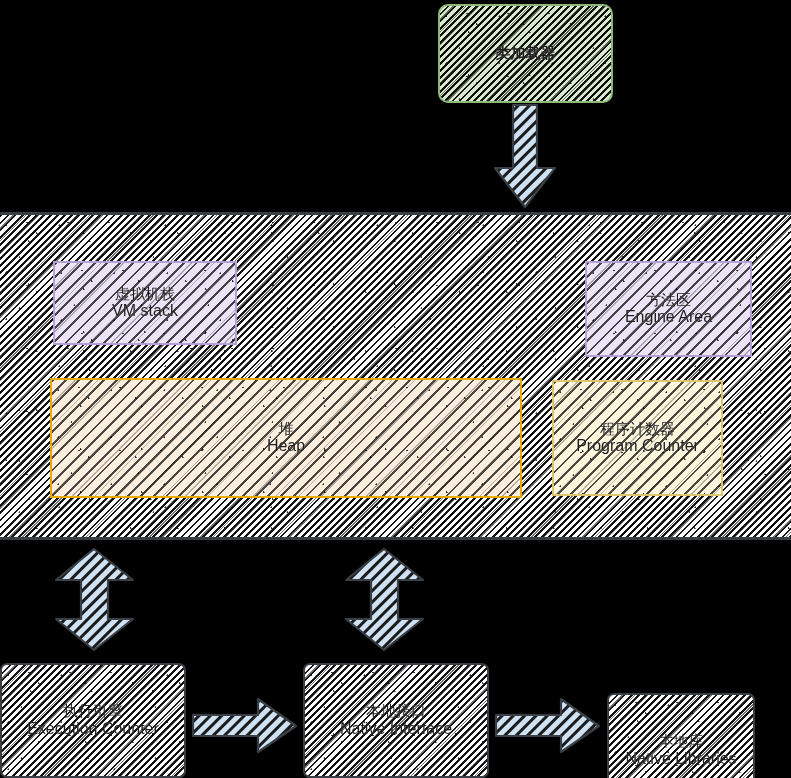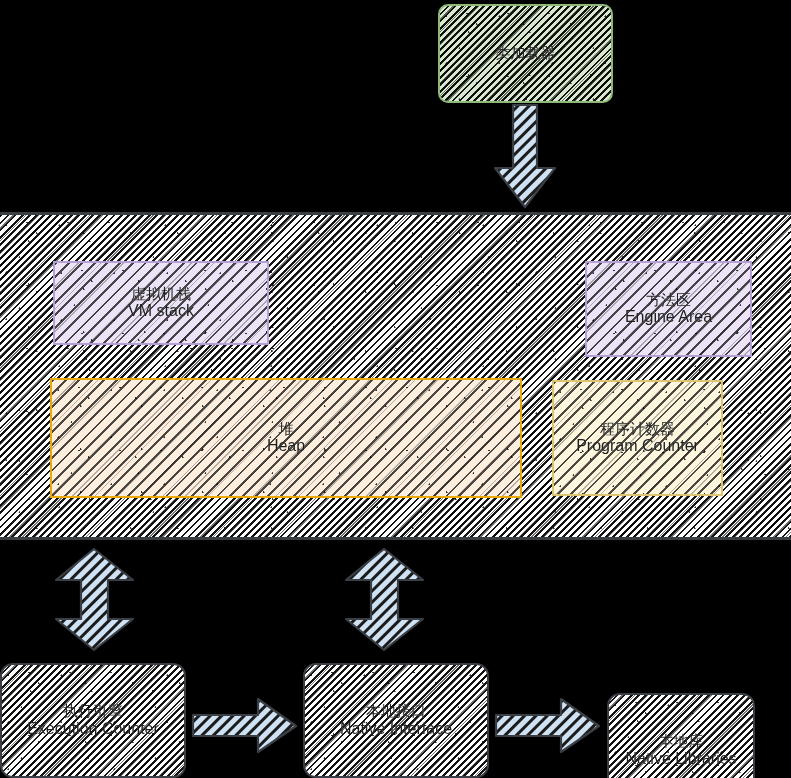--- a/index.html
+++ b/index.html
@@ -54,53 +54,53 @@
         display:flex;flex-direction:column;align-items:center;justify-content:center;}
   .node .lbl{position:relative;z-index:3;text-align:center;color:#1d1d1d;
              line-height:1.12;text-shadow:0 0 1px rgba(255,255,255,.45);}
   .lbl .cn{font-size:15px;display:block;}
   .lbl .en{font-size:16px;display:block;}
 
   .purple-box{border:2px solid #b4a0d4;background-color:#ece4f6;}
   .amber-box{border:2px solid #e8a90b;background-color:#fdeedd;}
   .cream-box{border:2px solid #ddc472;background-color:#fdf6dd;}
   .green-box{border:2px solid #8db87a;background-color:#d8e8cf;border-radius:10px;}
-  .grey-box{border:2px solid #3a3f45;background-color:#ffffff;border-radius:13px;}
+  .grey-box{border:2px solid #3a3f45;background-color:#ffffff;border-radius:7px;}
 
   
   .arrow{position:absolute;}
   .arrow svg{display:block;overflow:visible;}
 </style>
 </head>
 <body>
 
 <div id="stage">
 
-  <div class="node green-box hatch-dark speck" style="left:438px;top:4px;width:175px;height:99px;">
+  <div class="node green-box hatch-dark speck" style="left:438px;top:4px;width:175px;height:99px;font-weight:bold;">
     <div class="lbl">
       <span class="cn">类加载器</span>
       <span class="en"></span>
     </div>
   </div>
 
   <div class="arrow" style="left:494px;top:105px;width:62px;height:103px;">
     <svg width="62" height="103" viewBox="0 0 62 103">
       <defs>
         <pattern id="ah" width="8" height="8" patternTransform="rotate(45)" patternUnits="userSpaceOnUse">
           <rect width="8" height="8" fill="#cfe2f3"></rect>
           <rect width="3" height="8" fill="#1b1b1b"></rect>
         </pattern>
       </defs>
       <path d="M19,0 L43,0 L43,63 L61,63 L31,102 L1,63 L19,63 Z" fill="url(#ah)" stroke="#3a3f45" stroke-width="2.2" stroke-linejoin="round"></path>
     </svg>
   </div>
 
   <div id="runtime-panel" class="hatch-dark speck"></div>
 
-  <div class="node purple-box hatch-light speck" style="left:53px;top:261px;width:216px;height:84px;">
+  <div class="node purple-box hatch-light speck" style="left:53px;top:261px;width:184px;height:84px;">
     <div class="lbl">
       <span class="cn">虚拟机栈</span>
       <span class="en">VM stack</span>
     </div>
   </div>
 
 
   <div class="node purple-box hatch-light speck" style="left:585px;top:261px;width:167px;height:96px;">
     <div class="lbl">
       <span class="cn">方法区</span>

